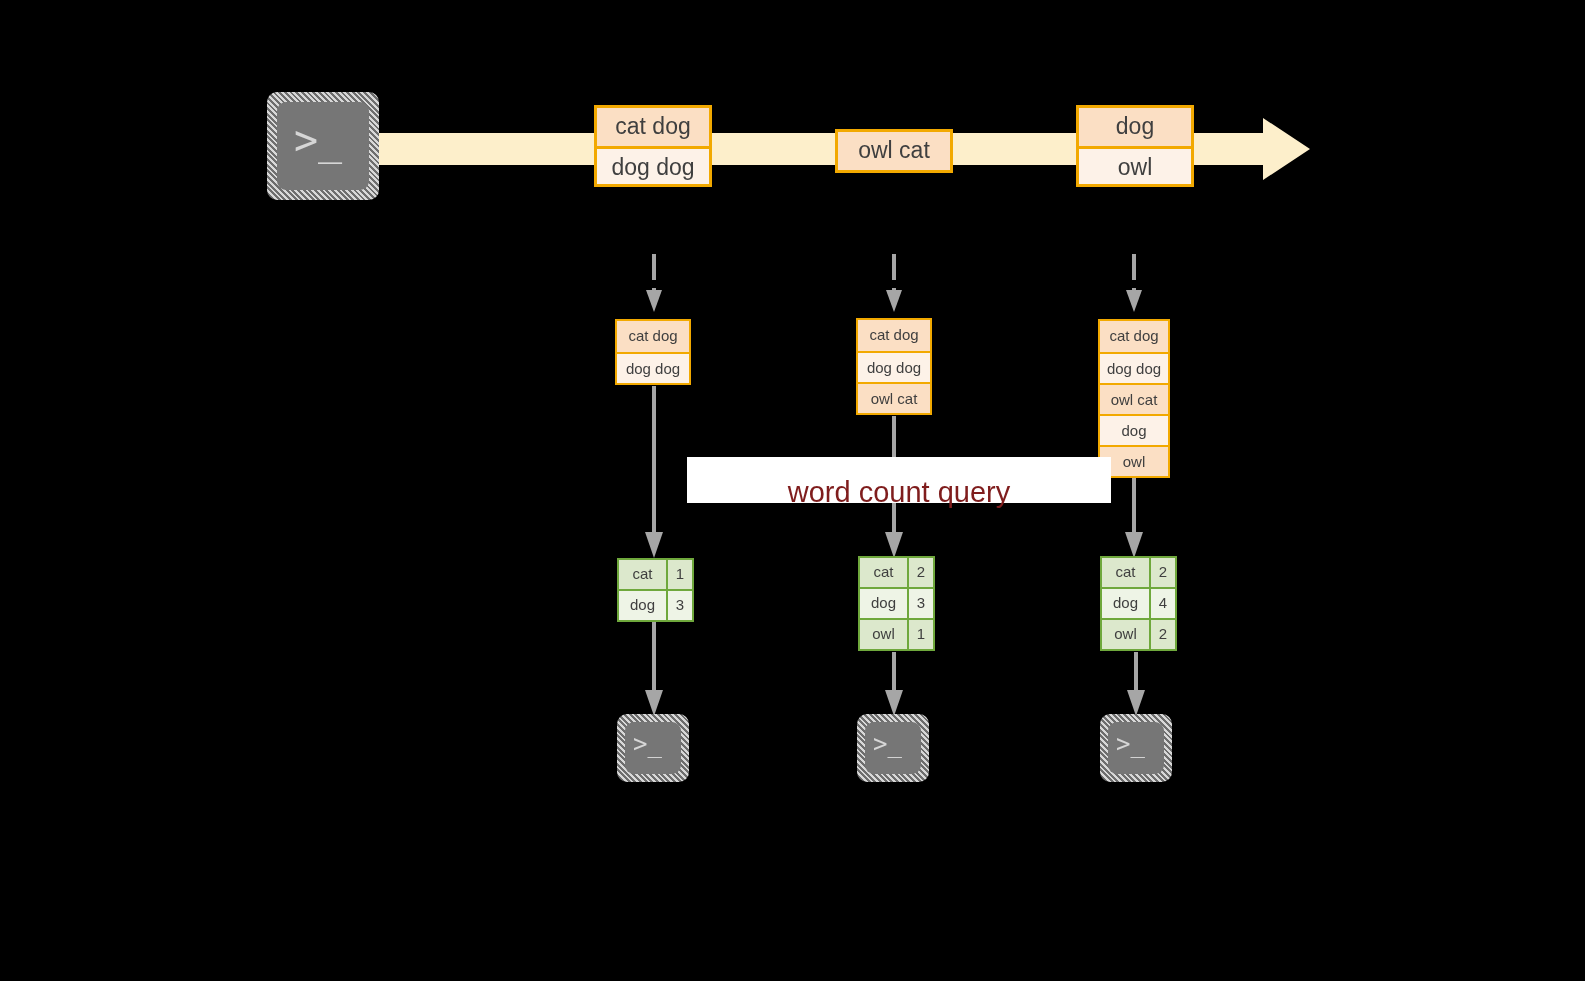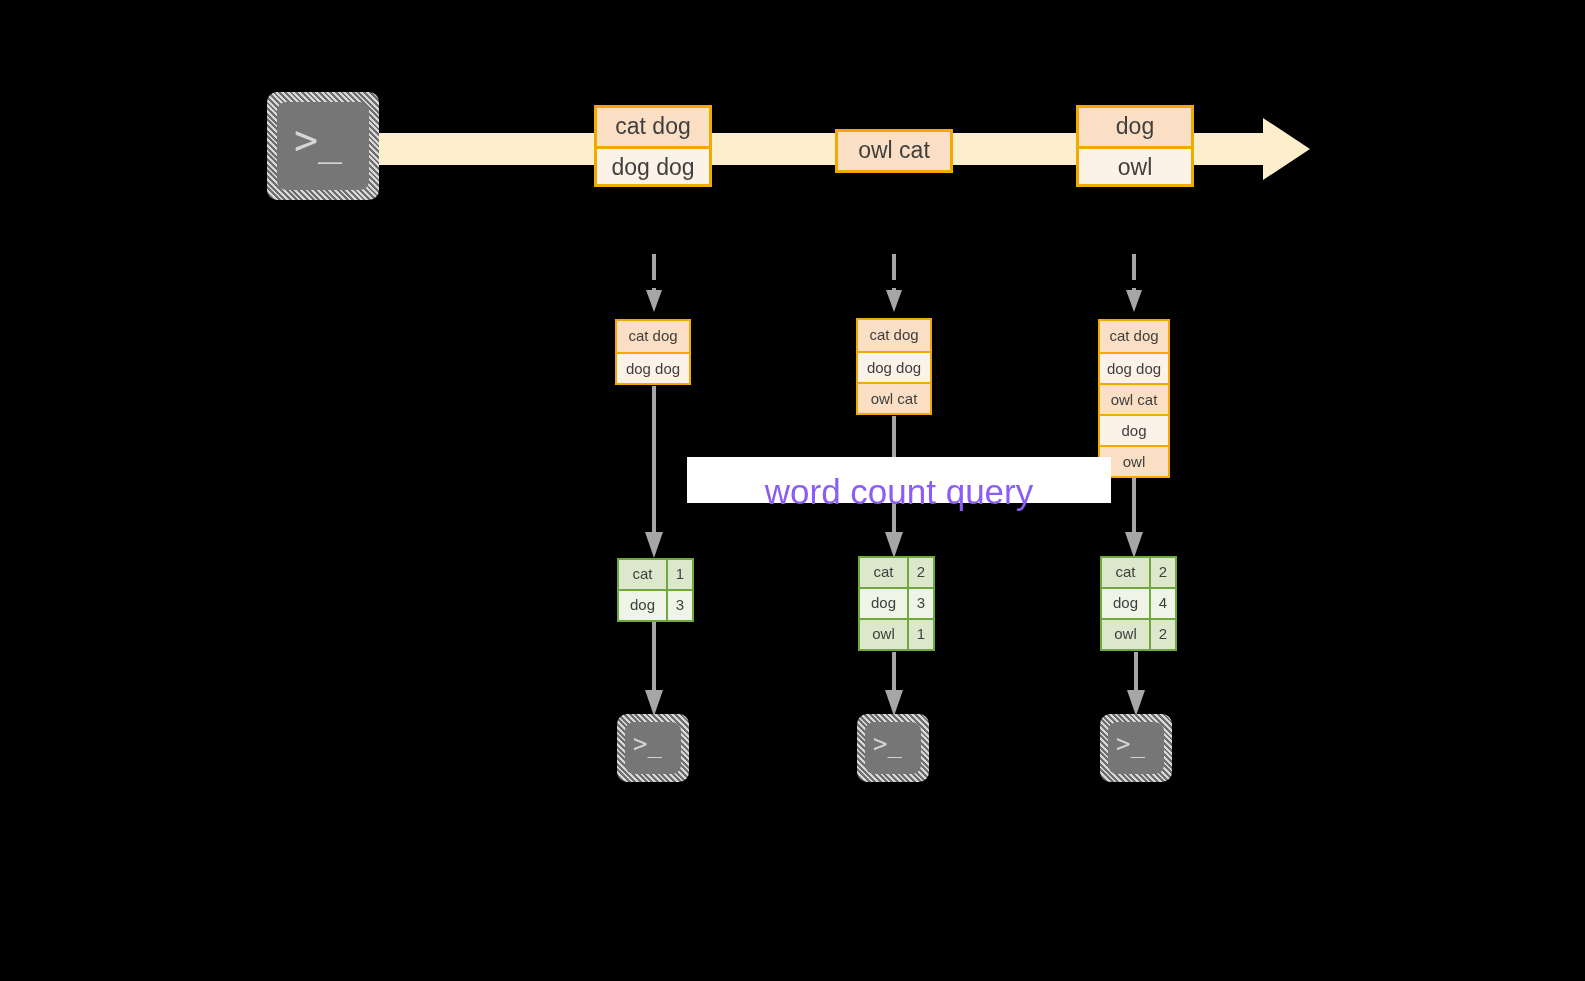--- a/index.html
+++ b/index.html
@@ -75,21 +75,21 @@
   .res-2{left:858px;top:556px;}
   .res-3{left:1100px;top:556px;}
 
   
   .conn{position:absolute;}
   .conn svg{display:block;overflow:visible;}
 
   
   .banner{position:absolute;left:687px;top:457px;width:424px;height:46px;
       background:#FFFFFF;display:flex;align-items:center;justify-content:center;}
-  .banner span{font-size:35px;color:#8b5cf6;margin-top:24px;}
+  .banner span{font-size:29px;color:#7f1d1d;margin-top:24px;}
 </style>
 </head>
 <body>
 
 <div class="stage">
 
   <div class="stream-arrow">
     <svg width="952" height="62" viewBox="0 0 952 62">
       <path d="M0 15 L905 15 L905 0 L952 31 L905 62 L905 47 L0 47 Z" fill="#FDEFCB"></path>
     </svg>

